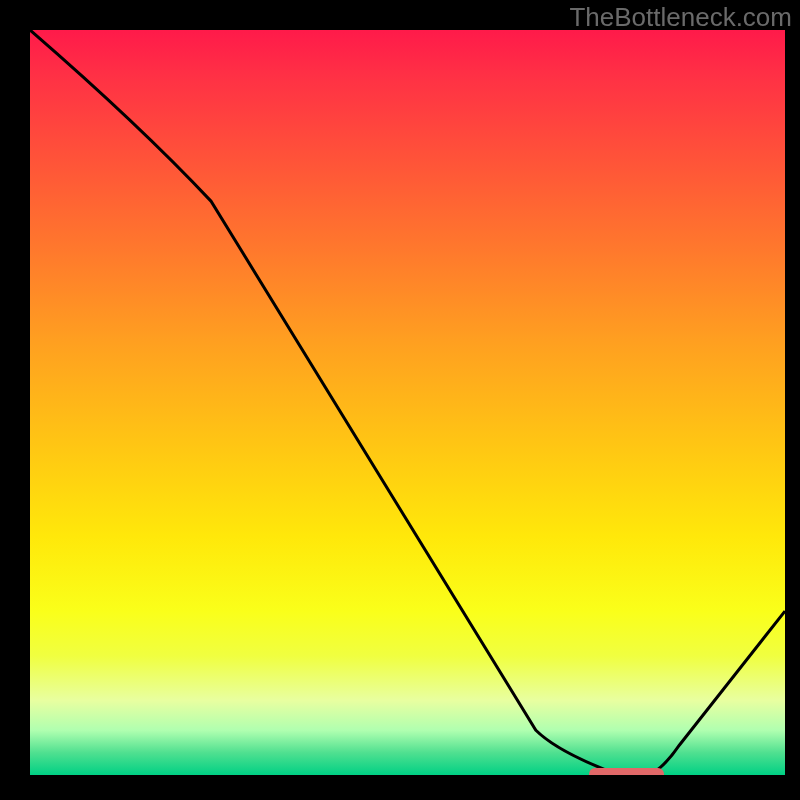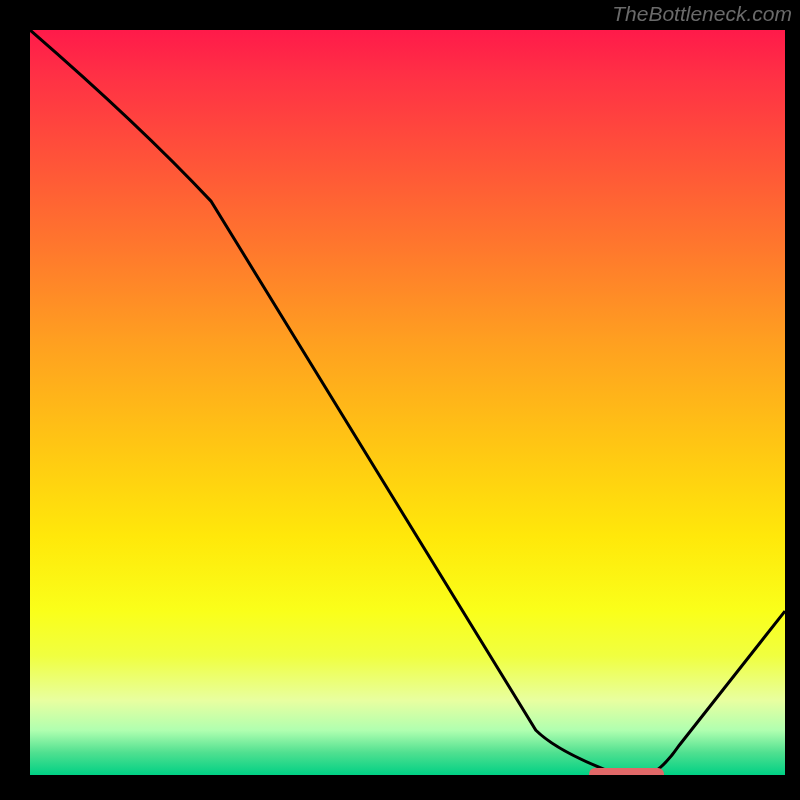--- a/index.html
+++ b/index.html
@@ -9,24 +9,23 @@
     height: 800px;
     background: #000;
     position: relative;
     font-family: Arial, sans-serif;
   }
   .watermark {
     position: absolute;
     top: 2px;
     right: 8px;
     color: #6a6a6a;
-    font-size: 21px;
+    font-size: 26px;
     font-weight: 500;
     z-index: 10;
-    font-style: italic;
   }
   .plot-area {
     position: absolute;
     left: 30px;
     top: 30px;
     width: 755px;
     height: 745px;
     overflow: hidden;
   }
   .gradient {

